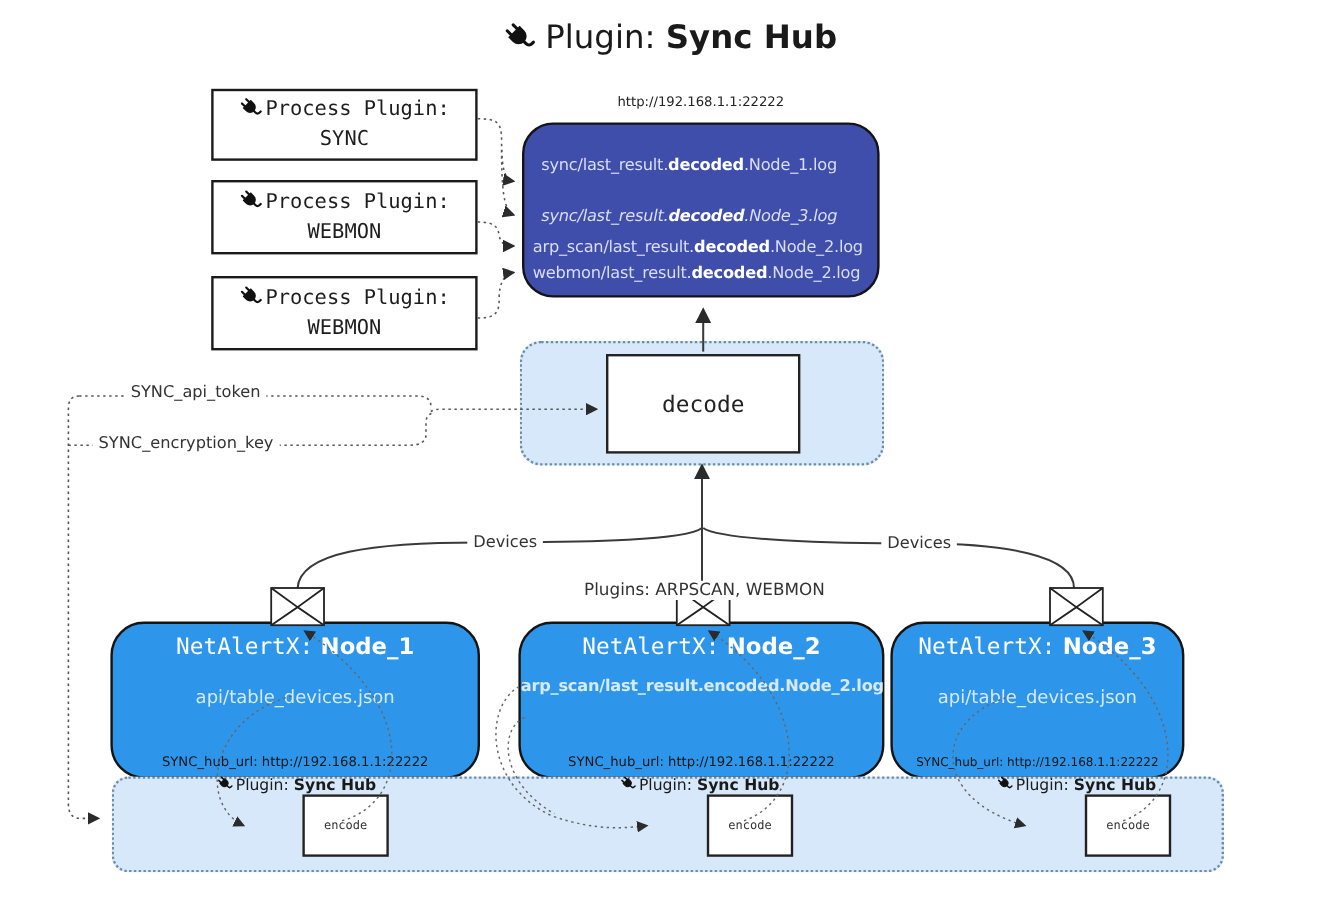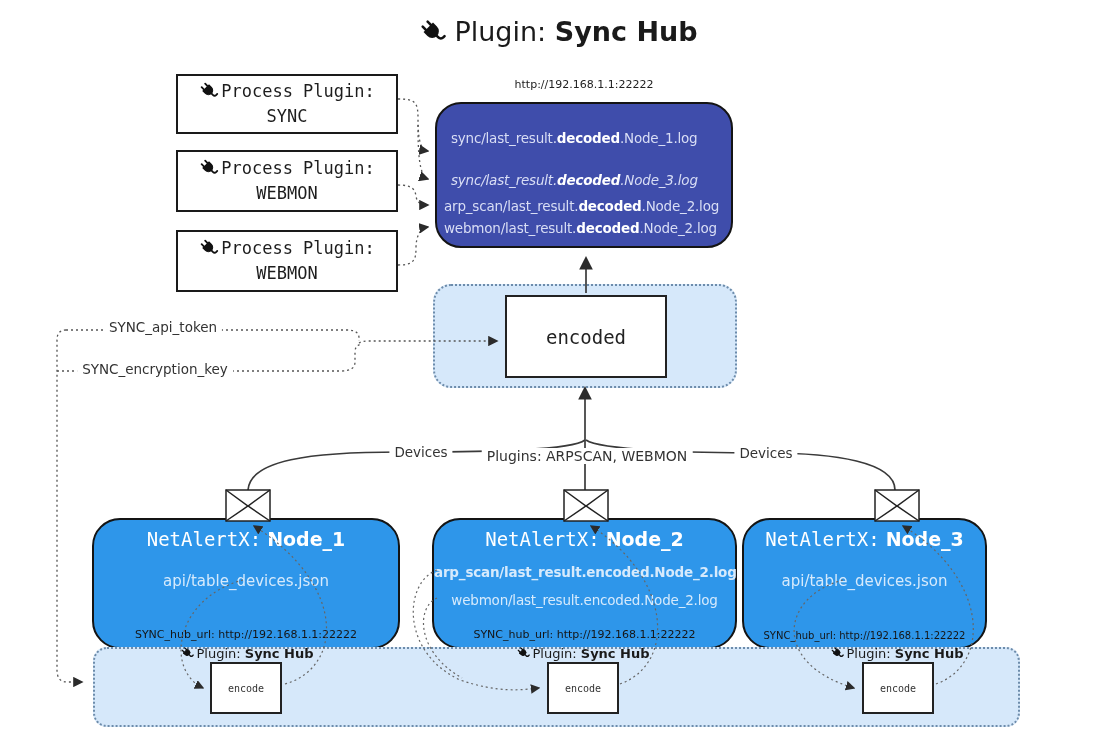--- a/index.html
+++ b/index.html
@@ -53,31 +53,31 @@
   .node-file{left:0;right:0;text-align:center;color:#d6eafc;font-size:15px;white-space:nowrap;}
   .node-file.sm{font-size:13.5px;letter-spacing:-0.2px;}
   .node-url{left:0;right:0;bottom:6px;text-align:center;color:#151515;font-size:11px;white-space:nowrap;}
   #node3 .node-url{font-size:10px;}
 
   
   #band{left:93px;top:647px;width:927px;height:80px;background:#D6E8FA;
         border:2px dotted #6d8cab;border-radius:14px;}
   .encbox{top:662px;width:72px;height:52px;background:#fff;border:2px solid #222;
           display:flex;align-items:center;justify-content:center;
-          font-family:"DejaVu Sans Mono","Liberation Mono",monospace;font-size:10px;color:#333;}
+          font-family:"DejaVu Sans Mono","Liberation Mono",monospace;font-size:10px;color:#333;margin-left:42px;}
   #enc1{left:210px;} #enc2{left:547px;} #enc3{left:862px;}
   .enclabel{top:646px;transform:translateX(-50%);font-size:13px;color:#1a1a1a;white-space:nowrap;}
   .enclabel b{font-weight:bold;}
   .enclabel .plug{width:14px;height:14px;vertical-align:-2px;margin-right:2px;}
   #enclabel1{left:247px;} #enclabel2{left:583px;} #enclabel3{left:897px;}
 
   
   .edge-label{background:#fff;padding:0 5px;font-size:13.5px;color:#333;white-space:nowrap;transform:translate(-50%,-50%);}
   #lbl-devices-left{left:421px;top:452px;} #lbl-devices-right{left:766px;top:453px;}
-  #lbl-plugins-mid{left:587px;top:456px;font-size:14px;}
+  #lbl-plugins-mid{left:587px;top:492px;font-size:14px;}
   #lbl-token{left:163px;top:327px;} #lbl-enckey{left:155px;top:369px;}
 </style>
 </head>
 <body>
 
 <div id="stage">
 
   <div id="boxes">
 
     <div class="abs title">
@@ -127,31 +127,30 @@
 
     <div class="abs hub-url">http://192.168.1.1:22222</div>
     <div id="hub" class="abs">
       <div id="hlog0" class="abs hub-log"><span>sync/last_result.</span><b>decoded</b><span>.Node_1.log</span></div>
       <div id="hlog1" class="abs hub-log"><span>sync/last_result.</span><b>decoded</b><span>.Node_3.log</span></div>
       <div id="hlog2" class="abs hub-log"><span>arp_scan/last_result.</span><b>decoded</b><span>.Node_2.log</span></div>
       <div id="hlog3" class="abs hub-log"><span>webmon/last_result.</span><b>decoded</b><span>.Node_2.log</span></div>
     </div>
 
     <div id="decode-panel" class="abs"></div>
-    <div id="decode-box" class="abs">encoded</div>
+    <div id="decode-box" class="abs">decode</div>
 
     <div id="node1" class="abs node">
       <div class="abs node-title"><span class="pfx">NetAlertX:</span> <b>Node_1</b></div>
       <div class="abs node-file" style="top:52px;">api/table_devices.json</div>
       <div class="abs node-url">SYNC_hub_url: http://192.168.1.1:22222</div>
     </div>
     <div id="node2" class="abs node">
       <div class="abs node-title"><span class="pfx">NetAlertX:</span> <b>Node_2</b></div>
       <div class="abs node-file sm" style="top:44px;font-weight:bold;">arp_scan/last_result.encoded.Node_2.log</div>
-      <div class="abs node-file sm" style="top:72px;">webmon/last_result.encoded.Node_2.log</div>
       <div class="abs node-url">SYNC_hub_url: http://192.168.1.1:22222</div>
     </div>
     <div id="node3" class="abs node">
       <div class="abs node-title"><span class="pfx">NetAlertX:</span> <b>Node_3</b></div>
       <div class="abs node-file" style="top:52px;">api/table_devices.json</div>
       <div class="abs node-url">SYNC_hub_url: http://192.168.1.1:22222</div>
     </div>
 
     <div id="band" class="abs"></div>
     <div id="enclabel1" class="abs enclabel"><svg class="plug" viewBox="0 0 24 24">

